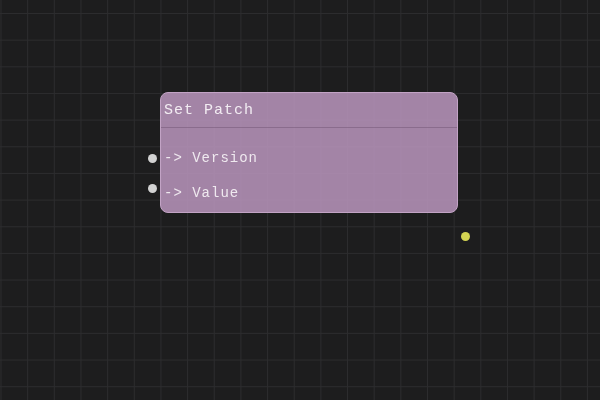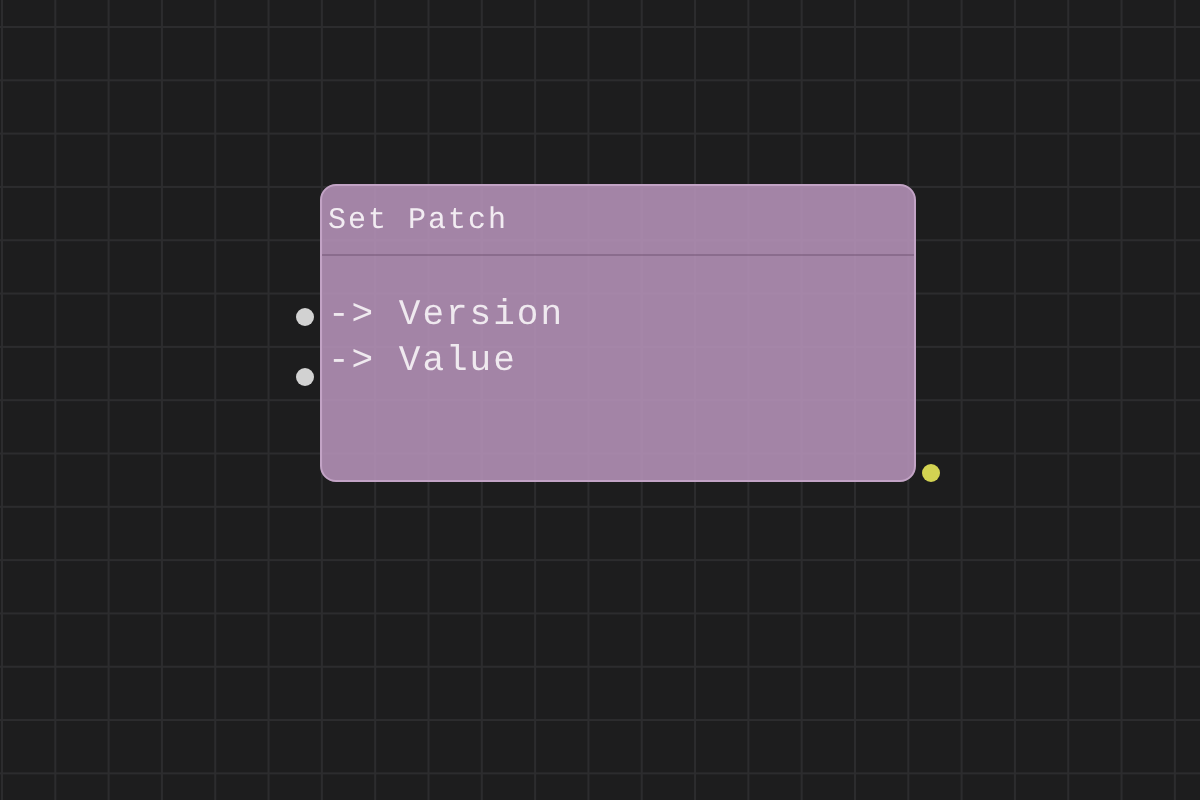--- a/index.html
+++ b/index.html
@@ -22,21 +22,21 @@
       linear-gradient(to bottom, #2c2c2e 1px, transparent 1px);
     background-size: 26.67px 26.67px;
     background-position: 0.5px 13px;
   }
 
   .node {
     position: absolute;
     left: 160px;
     top: 92px;
     width: 298px;
-    height: 149px;
+    height: 121px;
     background: rgba(182, 147, 186, 0.88);
     border: 1.5px solid #c2a3c5;
     border-radius: 8px;
   }
 
   .node-title {
     position: absolute;
     left: 0;
     top: 0;
     width: 100%;
@@ -45,29 +45,29 @@
     border-bottom: 1px solid rgba(25, 0, 25, 0.18);
     font-size: 15px;
     line-height: 15px;
     letter-spacing: 1px;
     color: #f2ecf2;
     white-space: nowrap;
   }
 
   .port-row {
     position: absolute;
-    font-size: 18px;
+    font-size: 14px;
     line-height: 16px;
     letter-spacing: 1px;
     color: #efe9ef;
     white-space: nowrap;
   }
 
   .port-row.in-1 { left: 3px;  top: 57px;  }
-  .port-row.in-2 { left: 3px;  top: 80px;  }
+  .port-row.in-2 { left: 3px;  top: 92px;  }
   .port-row.out-1 { right: 3px; top: 137px; text-align: right; }
 
   .pin {
     position: absolute;
     width: 9px;
     height: 9px;
     border-radius: 50%;
   }
 
   .pin.input  { background: #d2d2d2; }

